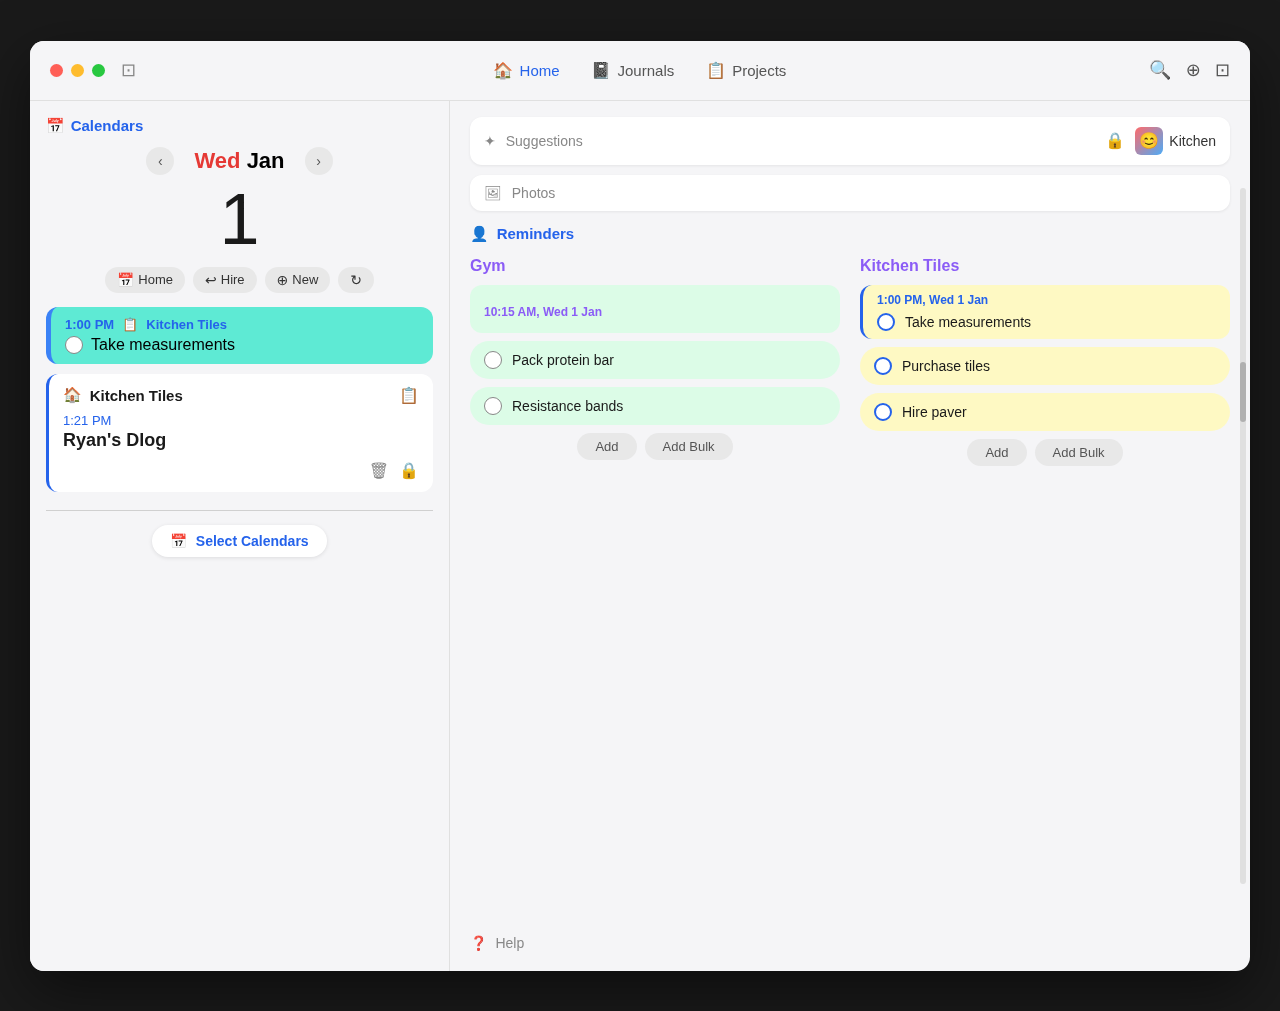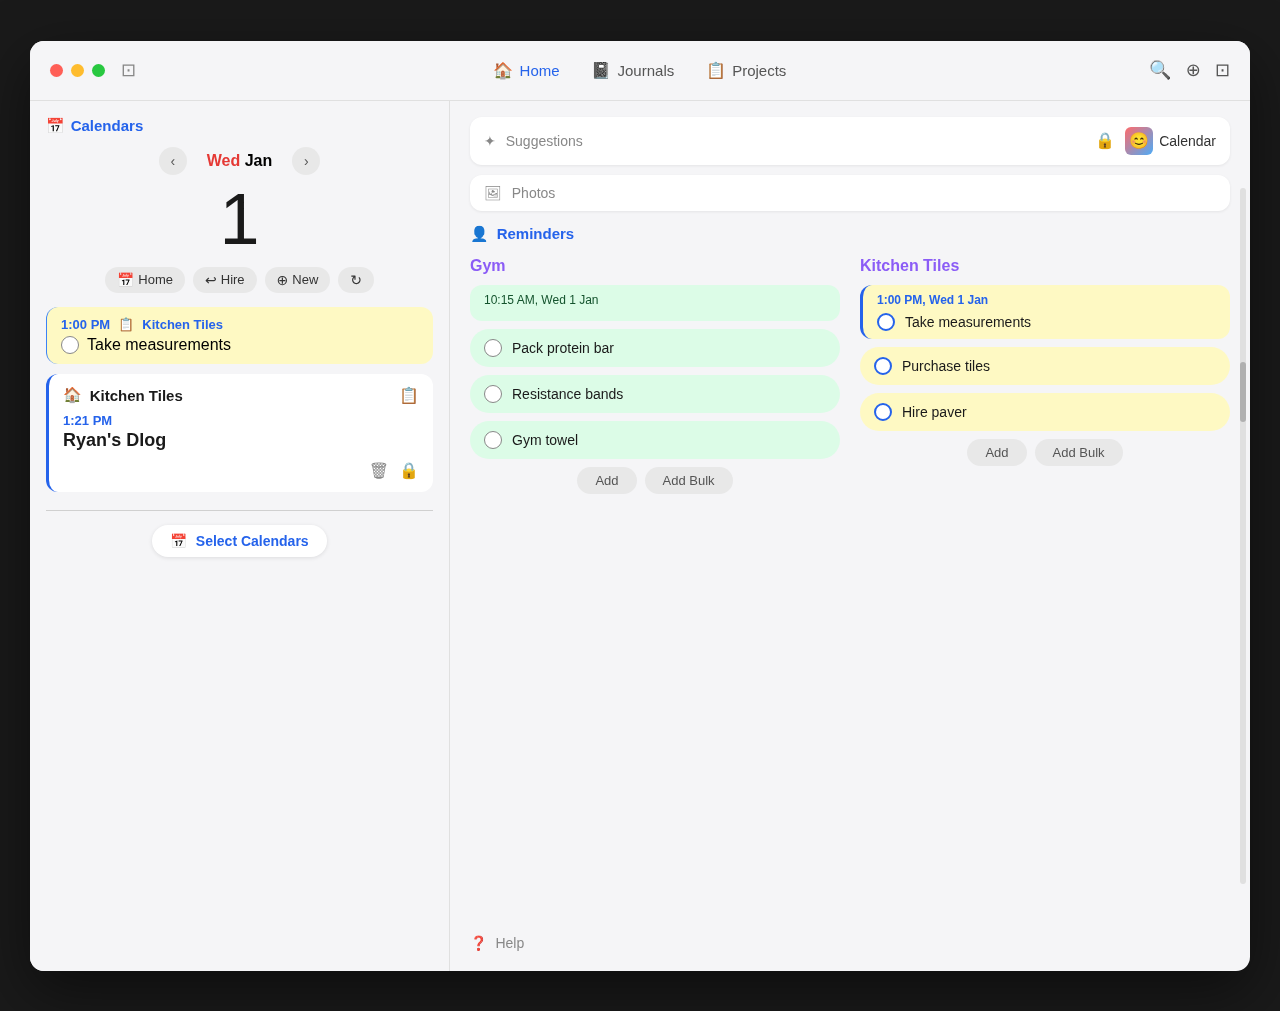--- a/index.html
+++ b/index.html
@@ -113,21 +113,21 @@
       font-weight: 600;
     }
     .calendar-nav {
       display: flex;
       align-items: center;
       justify-content: center;
       gap: 20px;
       margin-bottom: 8px;
     }
     .cal-month {
-      font-size: 16px;
+      font-size: 22px;
       font-weight: 600;
     }
     .cal-month span.wed { color: #e53935; }
     .cal-day-num {
       font-size: 72px;
       font-weight: 300;
       text-align: center;
       line-height: 1;
       color: #1a1a1a;
       margin-bottom: 12px;
@@ -160,25 +160,25 @@
       background: #e8e8e8;
       border: none;
       cursor: pointer;
       font-size: 13px;
       color: #333;
       font-weight: 500;
     }
     .cal-tb-btn .icon { font-size: 14px; }
     
     .event-card {
-      background: #fef9c3;
+      background: #5eead4;
       border-radius: 12px;
       padding: 10px 14px;
       margin-bottom: 10px;
-      border-left: 1px solid #3b82f6;
+      border-left: 5px solid #3b82f6;
     }
     .event-card .time {
       color: #2563eb;
       font-size: 13px;
       font-weight: 600;
       margin-bottom: 4px;
       display: flex;
       align-items: center;
       gap: 8px;
     }
@@ -200,21 +200,21 @@
       display: flex;
       align-items: center;
       gap: 8px;
       font-size: 15px;
       font-weight: 600;
       color: #1a1a1a;
     }
     .event-card-white .time2 {
       color: #2563eb;
       font-size: 13px;
-      font-weight: 700;
+      font-weight: 400;
       margin-bottom: 2px;
     }
     .event-card-white .desc {
       font-size: 18px;
       font-weight: 600;
       color: #1a1a1a;
     }
     .event-card-white .actions {
       display: flex;
       justify-content: flex-end;
@@ -337,24 +337,25 @@
       gap: 10px;
       font-size: 14px;
       color: #1a1a1a;
     }
     .reminder-item-green.first {
       border-radius: 12px;
       padding: 8px 14px;
       display: block;
     }
     .reminder-item-green.first .time-label {
-      color: #14532d;
+      color: #8b5cf6;
       font-size: 12px;
-      font-weight: 400;
+      font-weight: 700;
       margin-bottom: 6px;
+      margin-top: 12px;
     }
     .reminder-item-green.first .item-row {
       display: flex;
       align-items: center;
       gap: 10px;
     }
     .reminder-item-blue {
       background: #fef9c3;
       border-radius: 22px;
       padding: 10px 14px;
@@ -532,21 +533,21 @@
 
       <div class="suggestions-row">
         <div class="suggestions-left">
           <span>✦</span>
           <span>Suggestions</span>
         </div>
         <div class="suggestions-right">
           <span>🔒</span>
           <div class="discuss-btn">
             <div class="discuss-avatar">😊</div>
-            <span>Calendar</span>
+            <span>Kitchen</span>
           </div>
         </div>
       </div>
 
       <div class="photos-row">
         <span>🖼</span>
         <span>Photos</span>
       </div>
 
       <div class="reminders-header">
@@ -566,24 +567,20 @@
           <div class="reminder-item-green">
             <div class="radio-circle"></div>
             <span>Pack protein bar</span>
           </div>
 
           <div class="reminder-item-green">
             <div class="radio-circle"></div>
             <span>Resistance bands</span>
           </div>
 
-          <div class="reminder-item-green">
-            <div class="radio-circle"></div>
-            <span>Gym towel</span>
-          </div>
 
           <div class="add-row">
             <button class="add-btn">Add</button>
             <button class="add-btn">Add Bulk</button>
           </div>
         </div>
 
         <div class="reminder-col">
           <h3>Kitchen Tiles</h3>
 

